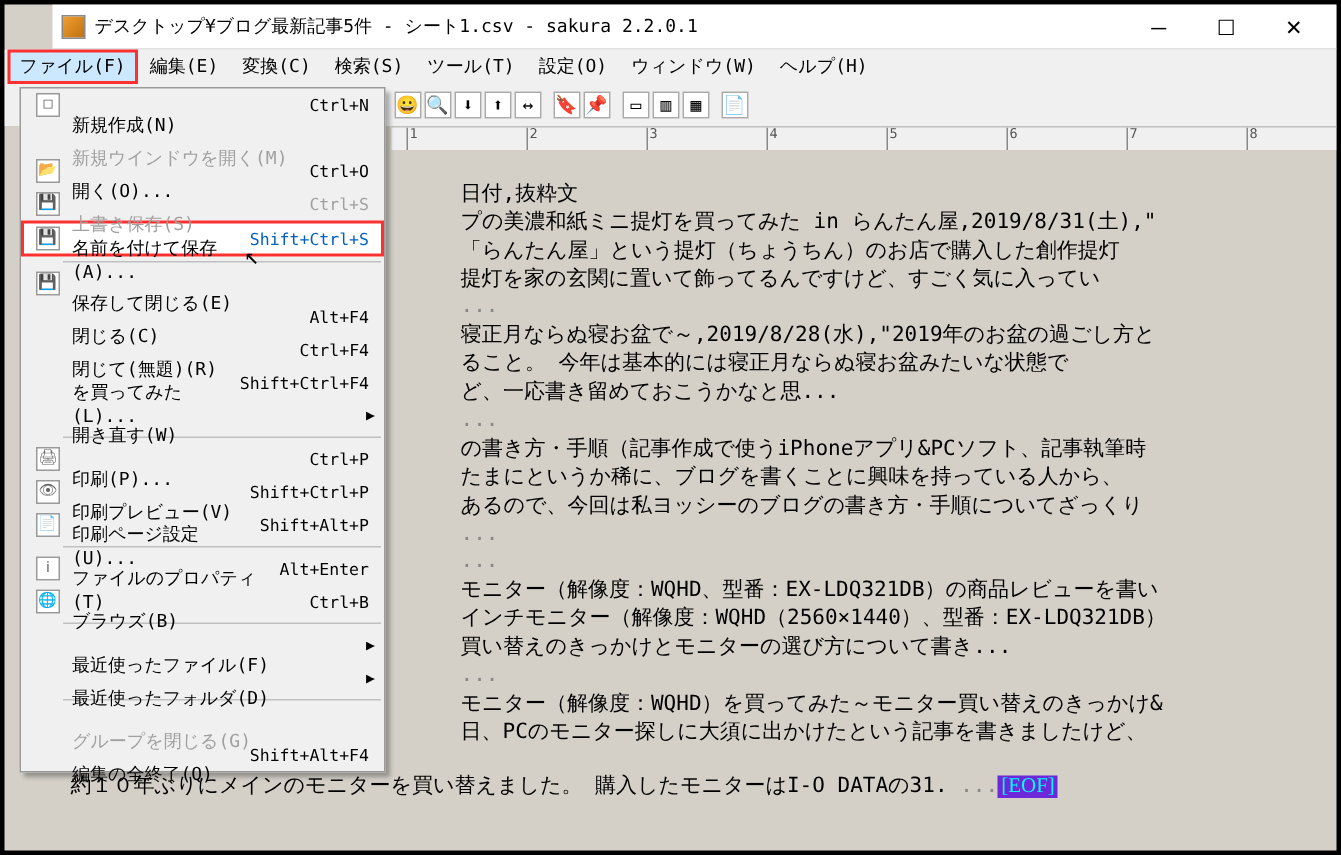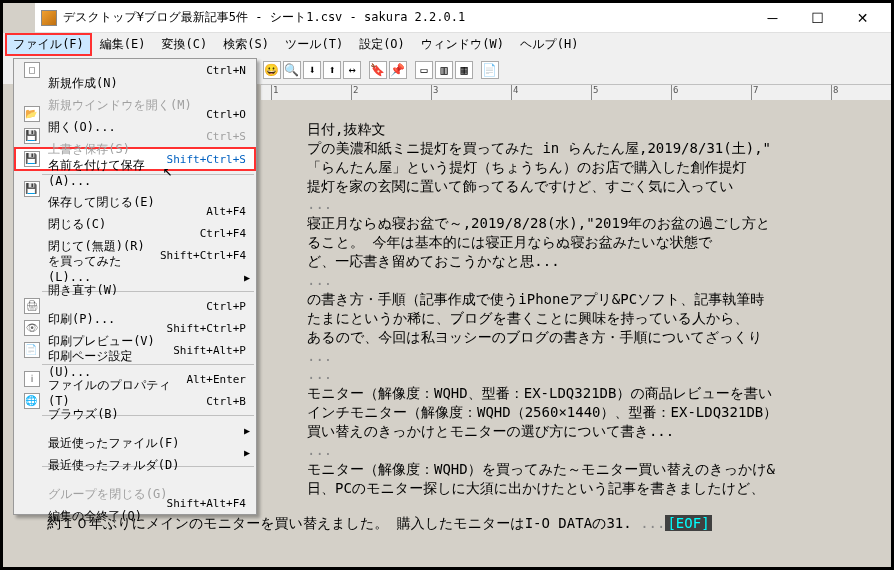--- a/index.html
+++ b/index.html
@@ -29,21 +29,21 @@
     .menu-icon-box { width:16px; height:16px; border:1px solid #999; background:#fff; font-size:10px; text-align:center; line-height:14px; color:#666;}
     .menu-label { flex: 1; padding-left: 4px; margin-top: 26px; }
     .menu-shortcut { color: #000; padding-right: 4px; font-size:11px;}
     .menu-sep { height: 1px; background: #c0c0c0; margin: 3px 2px 3px 28px; }
     .menu-row.disabled .menu-label, .menu-row.disabled .menu-shortcut { color: #a0a0a0; }
     .menu-row.highlighted { background: #fff; border: 2px solid #ff3030; height: 24px; padding: 0 4px; }
     .menu-row.highlighted .menu-shortcut { color: #0060c0; font-weight:normal;}
     .submenu-arrow { font-size:10px; }
     
     .text-content { position:absolute; left: 256px; top: 98px; right: 6px; font-size: 14px; line-height: 1.35; white-space: pre; color:#000; font-family: "MS Gothic", monospace; overflow:hidden;margin-left:48px;}
-    .eof { background:#404040; color:#0ff; padding:0 2px; }
+    .eof { background:#6d28d9; color:#0ff; padding:0 2px;font-family:Liberation Serif, serif; }
     .cursor-pointer { position:absolute; left:160px; top:158px; z-index:200; font-size:16px; pointer-events:none;}
     .dots { color:#888; }
   </style>
 </head>
 <body>
 
 <div class="titlebar">
   <div class="titlebar-icon"></div>
   <div class="titlebar-text">デスクトップ¥ブログ最新記事5件 - シート1.csv - sakura 2.2.0.1</div>
   <div class="win-controls">

